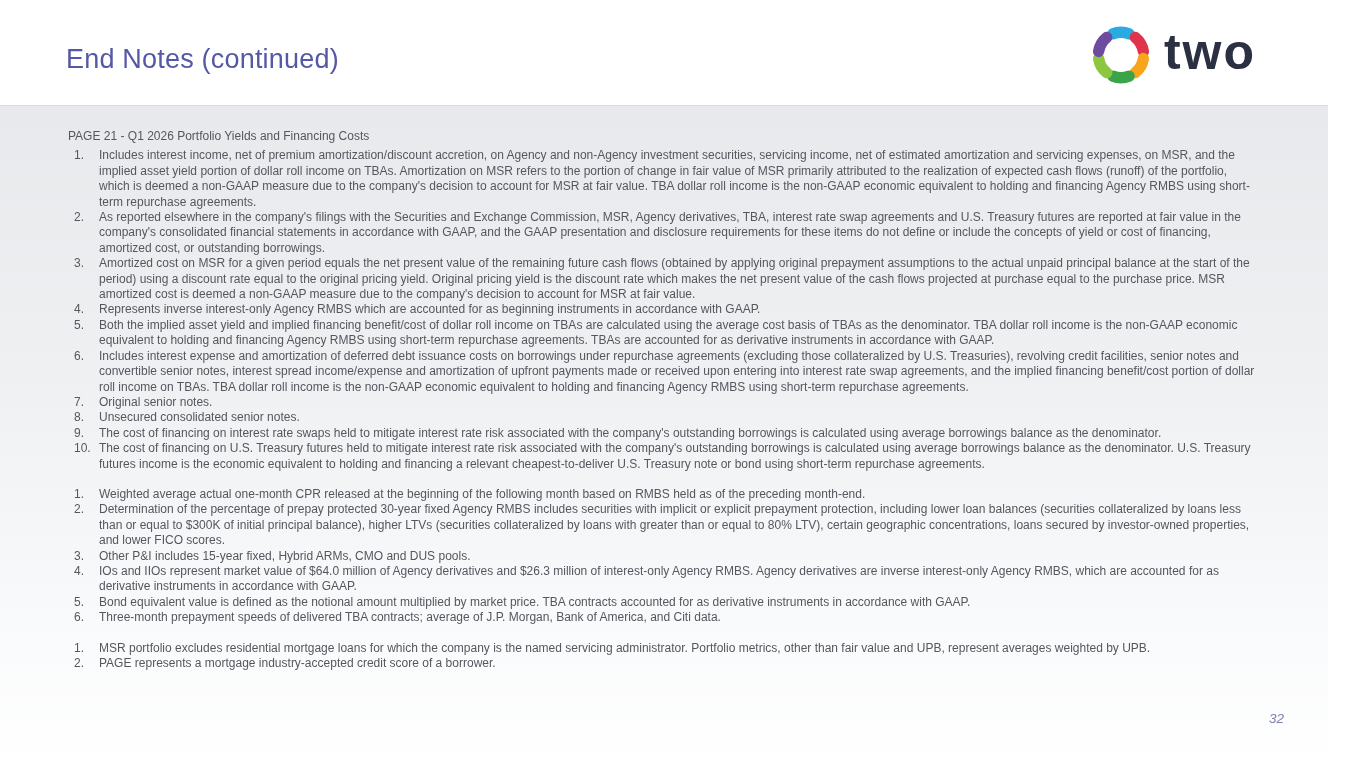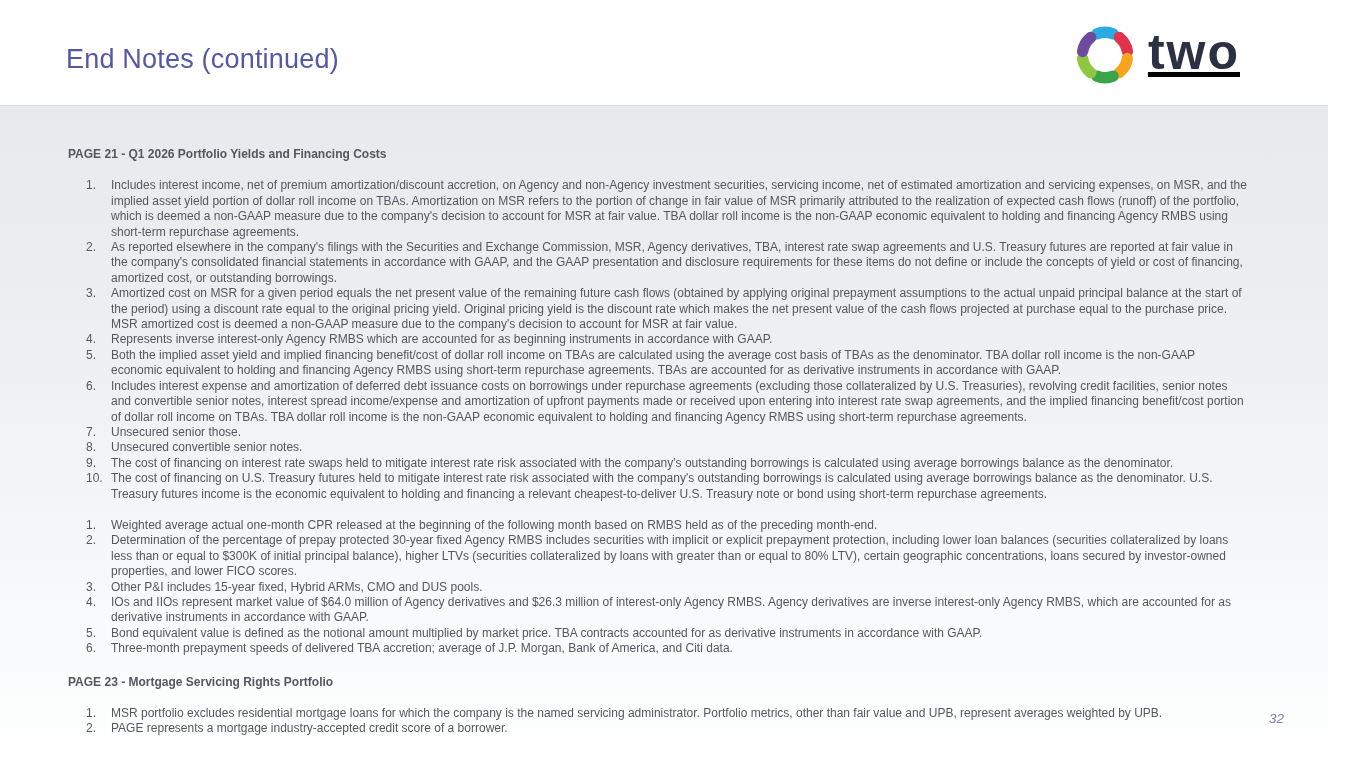--- a/index.html
+++ b/index.html
@@ -22,26 +22,25 @@
     position: absolute;
     left: 66px;
     top: 44px;
     font-size: 27px;
     font-weight: 400;
     color: #5458a5;
     letter-spacing: 0.2px;
   }
   .logo {
     position: absolute;
-    right: 88px;
+    right: 72px;
     top: 22px;
     display: flex;
     align-items: center;
     gap: 10px;
-    text-decoration: underline;
   }
   .logo-icon { width: 66px; height: 66px; }
   .logo-icon path { fill: none; stroke-width: 11; stroke-linecap: round; }
   .wordmark {
     font-size: 50px;
     font-weight: 700;
     color: #2b3042;
     letter-spacing: 2px;
     line-height: 1;
     padding-bottom: 6px;
@@ -55,25 +54,25 @@
   .content {
     position: absolute;
     top: 23px;
     left: 68px;
     right: 64px;
     font-size: 12px;
     line-height: 15.4px;
     color: #54575e;
   }
   .section + .section { margin-top: 15px; }
-  .sec-heading { font-weight: 700; margin-top: 18px; }
+  .sec-heading { font-weight: 400; }
   ol.notes {
     list-style: none;
     counter-reset: n;
-    margin: 16px;
+    margin: 4px;
     padding: 0;
   }
   ol.notes li {
     counter-increment: n;
     position: relative;
     padding-left: 27px;
   }
   ol.notes li::before {
     content: counter(n) ".";
     position: absolute;
@@ -114,40 +113,39 @@
 
       <div class="section">
         <div class="sec-heading">PAGE 21 - Q1 2026 Portfolio Yields and Financing Costs</div>
         <ol class="notes">
           <li>Includes interest income, net of premium amortization/discount accretion, on Agency and non-Agency investment securities, servicing income, net of estimated amortization and servicing expenses, on MSR, and the implied asset yield portion of dollar roll income on TBAs. Amortization on MSR refers to the portion of change in fair value of MSR primarily attributed to the realization of expected cash flows (runoff) of the portfolio, which is deemed a non-GAAP measure due to the company's decision to account for MSR at fair value. TBA dollar roll income is the non-GAAP economic equivalent to holding and financing Agency RMBS using short-term repurchase agreements.</li>
           <li>As reported elsewhere in the company's filings with the Securities and Exchange Commission, MSR, Agency derivatives, TBA, interest rate swap agreements and U.S. Treasury futures are reported at fair value in the company's consolidated financial statements in accordance with GAAP, and the GAAP presentation and disclosure requirements for these items do not define or include the concepts of yield or cost of financing, amortized cost, or outstanding borrowings.</li>
           <li>Amortized cost on MSR for a given period equals the net present value of the remaining future cash flows (obtained by applying original prepayment assumptions to the actual unpaid principal balance at the start of the period) using a discount rate equal to the original pricing yield. Original pricing yield is the discount rate which makes the net present value of the cash flows projected at purchase equal to the purchase price. MSR amortized cost is deemed a non-GAAP measure due to the company's decision to account for MSR at fair value.</li>
           <li>Represents inverse interest-only Agency RMBS which are accounted for as beginning instruments in accordance with GAAP.</li>
           <li>Both the implied asset yield and implied financing benefit/cost of dollar roll income on TBAs are calculated using the average cost basis of TBAs as the denominator. TBA dollar roll income is the non-GAAP economic equivalent to holding and financing Agency RMBS using short-term repurchase agreements. TBAs are accounted for as derivative instruments in accordance with GAAP.</li>
           <li>Includes interest expense and amortization of deferred debt issuance costs on borrowings under repurchase agreements (excluding those collateralized by U.S. Treasuries), revolving credit facilities, senior notes and convertible senior notes, interest spread income/expense and amortization of upfront payments made or received upon entering into interest rate swap agreements, and the implied financing benefit/cost portion of dollar roll income on TBAs. TBA dollar roll income is the non-GAAP economic equivalent to holding and financing Agency RMBS using short-term repurchase agreements.</li>
-          <li>Unsecured senior those.</li>
-          <li>Unsecured convertible senior notes.</li>
+          <li>Original senior notes.</li>
+          <li>Unsecured consolidated senior notes.</li>
           <li>The cost of financing on interest rate swaps held to mitigate interest rate risk associated with the company's outstanding borrowings is calculated using average borrowings balance as the denominator.</li>
           <li>The cost of financing on U.S. Treasury futures held to mitigate interest rate risk associated with the company's outstanding borrowings is calculated using average borrowings balance as the denominator. U.S. Treasury futures income is the economic equivalent to holding and financing a relevant cheapest-to-deliver U.S. Treasury note or bond using short-term repurchase agreements.</li>
         </ol>
       </div>
 
       <div class="section">
         <ol class="notes">
           <li>Weighted average actual one-month CPR released at the beginning of the following month based on RMBS held as of the preceding month-end.</li>
           <li>Determination of the percentage of prepay protected 30-year fixed Agency RMBS includes securities with implicit or explicit prepayment protection, including lower loan balances (securities collateralized by loans less than or equal to $300K of initial principal balance), higher LTVs (securities collateralized by loans with greater than or equal to 80% LTV), certain geographic concentrations, loans secured by investor-owned properties, and lower FICO scores.</li>
           <li>Other P&amp;I includes 15-year fixed, Hybrid ARMs, CMO and DUS pools.</li>
           <li>IOs and IIOs represent market value of $64.0 million of Agency derivatives and $26.3 million of interest-only Agency RMBS. Agency derivatives are inverse interest-only Agency RMBS, which are accounted for as derivative instruments in accordance with GAAP.</li>
           <li>Bond equivalent value is defined as the notional amount multiplied by market price. TBA contracts accounted for as derivative instruments in accordance with GAAP.</li>
-          <li>Three-month prepayment speeds of delivered TBA accretion; average of J.P. Morgan, Bank of America, and Citi data.</li>
+          <li>Three-month prepayment speeds of delivered TBA contracts; average of J.P. Morgan, Bank of America, and Citi data.</li>
         </ol>
       </div>
 
       <div class="section">
-        <div class="sec-heading">PAGE 23 - Mortgage Servicing Rights Portfolio</div>
         <ol class="notes">
           <li>MSR portfolio excludes residential mortgage loans for which the company is the named servicing administrator. Portfolio metrics, other than fair value and UPB, represent averages weighted by UPB.</li>
           <li>PAGE represents a mortgage industry-accepted credit score of a borrower.</li>
         </ol>
       </div>
 
     </div>
     <div class="page-number">32</div>
   </div>
 

